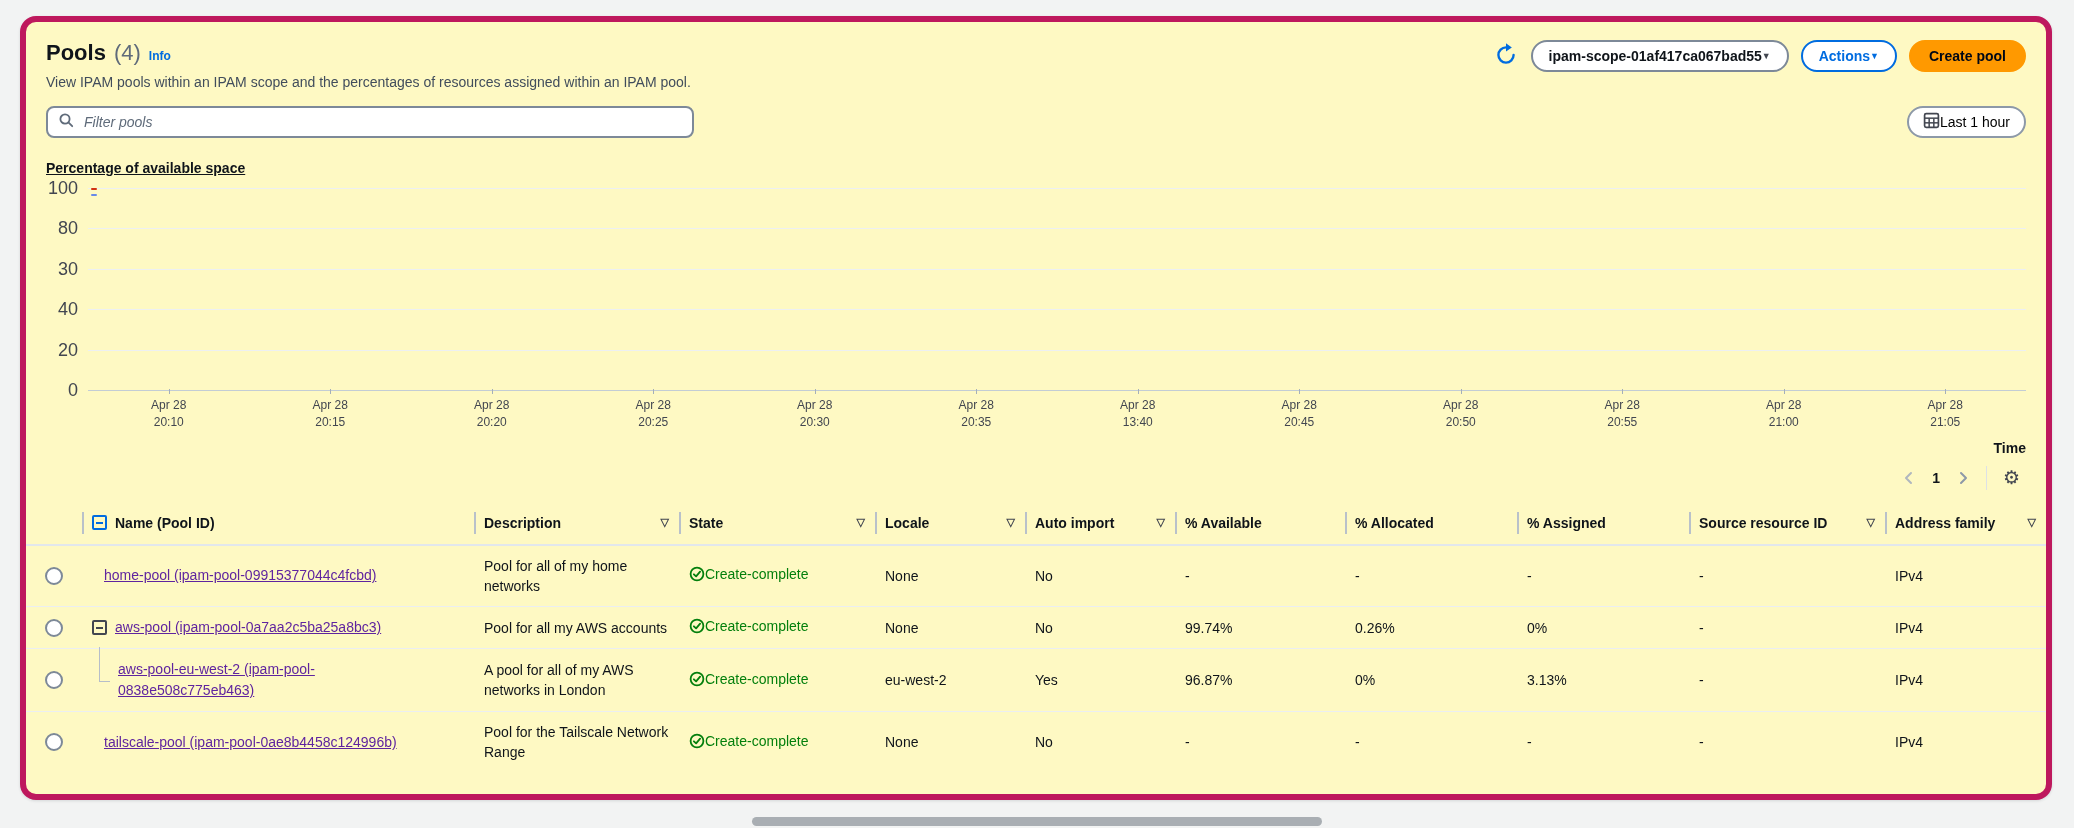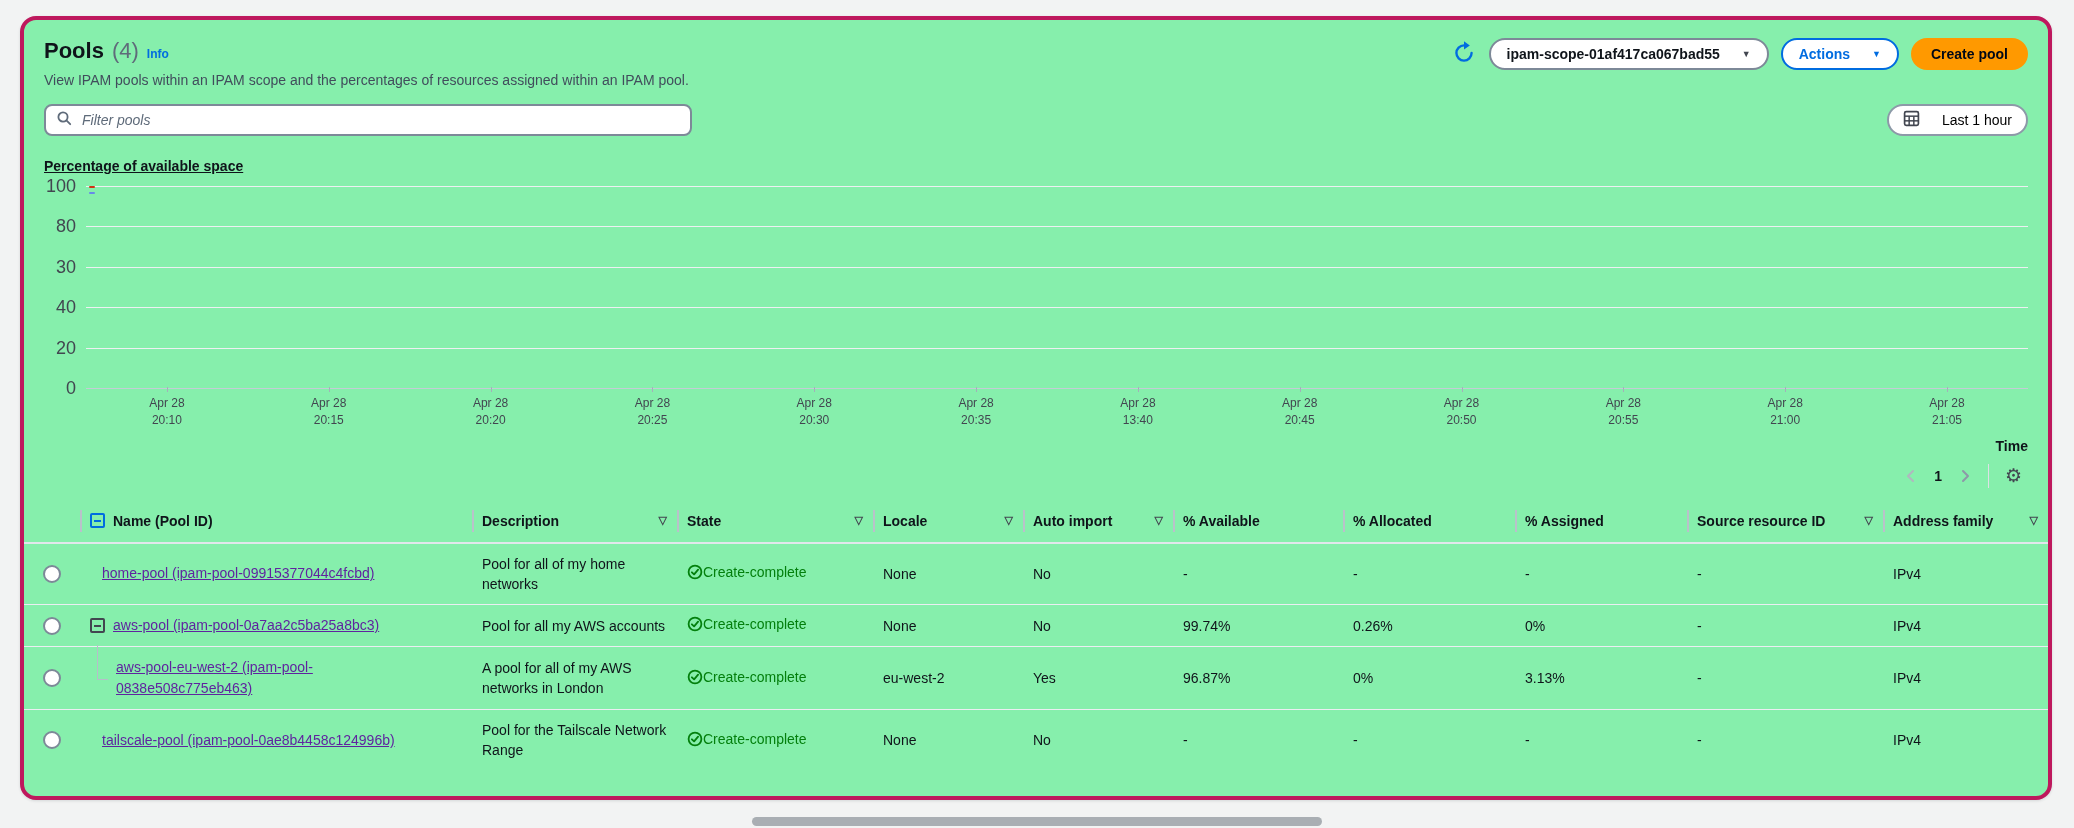--- a/index.html
+++ b/index.html
@@ -3,34 +3,34 @@
 <meta charset="utf-8">
 <style>
   * { box-sizing: border-box; }
   body {
     margin: 0; width: 2074px; height: 828px; position: relative;
     background: #f2f3f3; overflow: hidden;
     font-family: "Liberation Sans", sans-serif; color: #0f141a;
   }
   .card {
     position: absolute; left: 20px; top: 16px; width: 2032px; height: 784px;
-    background: #86efac; border: 4px solid #be185d; border-radius: 16px;
+    background: #fef9c3; border: 6px solid #be185d; border-radius: 16px;
     box-shadow: 0 1px 3px rgba(0,28,36,.12); padding: 18px 20px 0;
   }
   
   .header-row { display: flex; justify-content: space-between; align-items: flex-start; }
   .title-line { display: flex; align-items: baseline; gap: 8px; }
   .page-title { font-size: 22px; font-weight: 700; }
   .pool-count { font-size: 22px; color: #5f6b7a; font-weight: 400; }
   .info-link { font-size: 12px; font-weight: 700; color: #006ce0; cursor: pointer; }
   .desc { margin-top: 8px; font-size: 14px; color: #414d5c; }
   .controls { display: flex; align-items: center; gap: 12px; }
   .btn {
     height: 32px; border-radius: 18px; background: #fff; font-size: 14px; font-weight: 700;
-    display: inline-flex; align-items: center; gap: 22px; padding: 0 16px; cursor: pointer;
+    display: inline-flex; align-items: center; gap: 0; padding: 0 16px; cursor: pointer;
     border: 2px solid #7d8998; font-family: inherit;
   }
   .scope-btn { color: #0f141a; }
   .actions-btn { border-color: #006ce0; color: #006ce0; }
   .create-btn { background: #ff9900; border-color: #ff9900; color: #000716; padding: 0 18px; }
   .caret { font-size: 9px; line-height: 1; }
   .refresh-btn { background: none; border: none; padding: 0; cursor: pointer; display: flex; }
   
   .filter-row { display: flex; justify-content: space-between; align-items: center; margin-top: 16px; }
   .filter-box {

